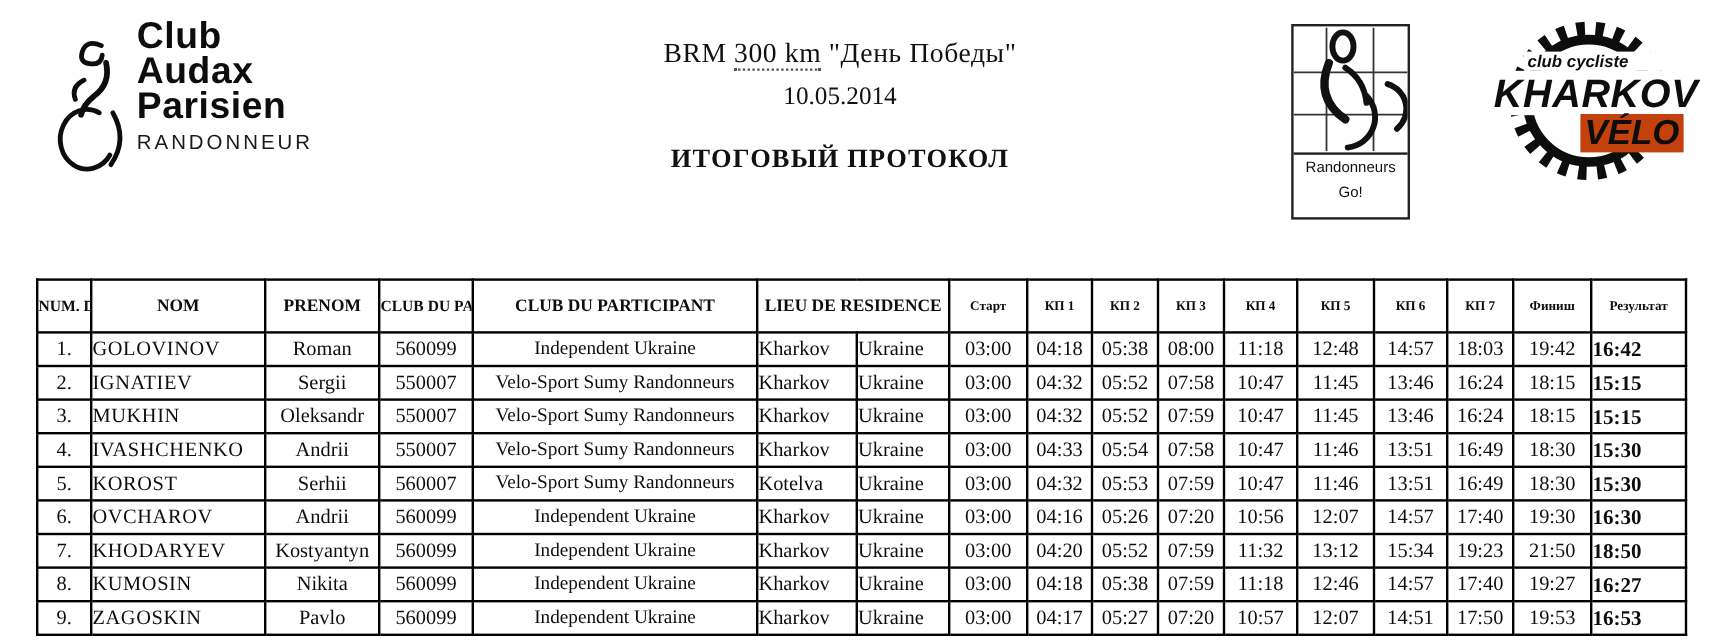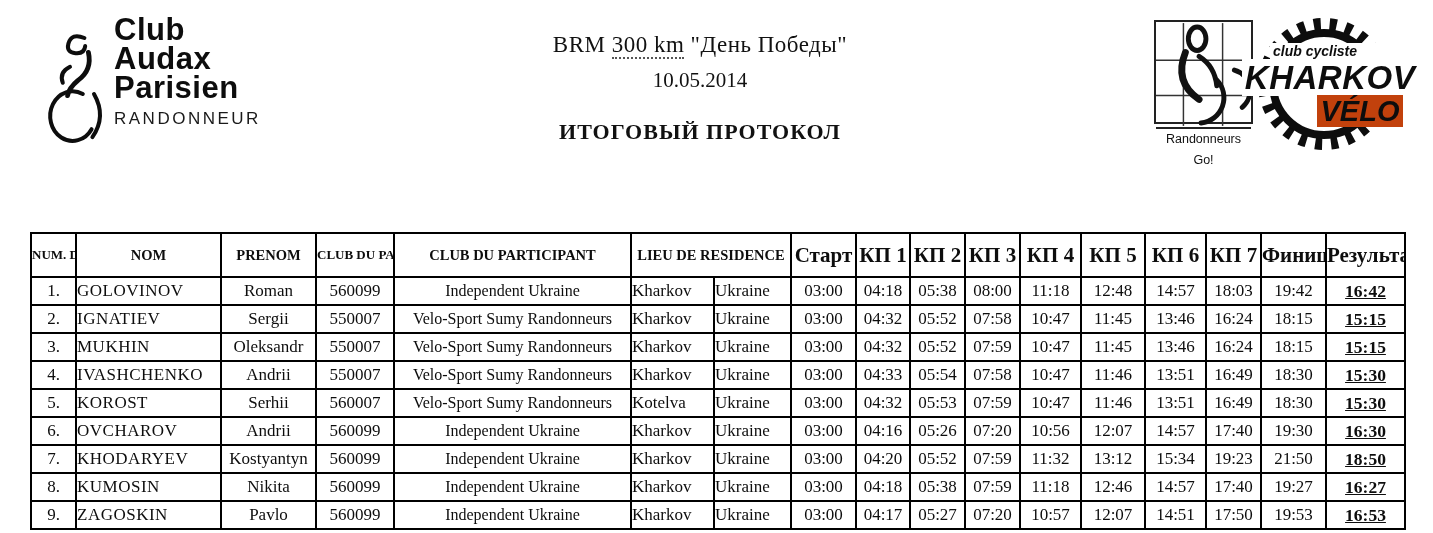--- a/index.html
+++ b/index.html
@@ -14,21 +14,21 @@
   .acp-sub{font-size:17px;letter-spacing:2.5px;margin-top:7px;color:#1a1a1a;}
 
   
   .title-block{position:absolute;left:400px;top:32px;width:600px;text-align:center;}
   .event-title{font-size:23px;letter-spacing:0.5px;}
   .distance-underline{border-bottom:2px dotted #555;}
   .event-date{font-size:21px;margin-top:10px;}
   .doc-title{font-size:22px;font-weight:bold;letter-spacing:1px;margin-top:26px;}
 
   
-  .rgo-logo{position:absolute;left:1154px;top:20px;width:99px;height:104px;
+  .rgo-logo{position:absolute;left:1076px;top:20px;width:99px;height:163px;
             border:2px solid #222;box-sizing:border-box;background:#fff;}
   .rgo-art{display:block;width:100%;height:105px;}
   .rgo-caption{border-top:2px solid #222;height:22px;line-height:21px;text-align:center;
                font-family:"Liberation Sans", sans-serif;font-size:12.5px;color:#111;}
 
   
   .kv-logo{position:absolute;left:1232px;top:10px;width:196px;height:150px;}
   .kv-ring{position:absolute;left:0;top:0;}
   .kv-text{position:absolute;font-family:"Liberation Sans", sans-serif;font-style:italic;
            font-weight:bold;color:#0d0d0d;white-space:nowrap;}
@@ -43,30 +43,30 @@
   
   table.results{position:absolute;left:30px;top:232px;border-collapse:collapse;
                 table-layout:fixed;width:1374px;border:2px solid #000;}
   table.results th,table.results td{border:2px solid #000;padding:0;overflow:hidden;
                 white-space:nowrap;}
   tr.hdr{height:44px;}
   th{font-weight:bold;text-align:center;vertical-align:middle;color:#0d0d0d;}
   .multiline{white-space:pre-line;}
   .th-sm{font-size:13px;line-height:1.05;}
   .th-md{font-size:14.5px;}
-  .th-cyr{font-size:21px;}
+  .th-cyr{font-size:11px;}
   tbody td{height:26px;font-size:17px;vertical-align:middle;color:#0d0d0d;}
   td.c-num{text-align:center;}
   td.c-nom{text-align:left;padding-left:6px;letter-spacing:0.5px;}
   td.c-prenom{text-align:center;padding-left:5px;}
   td.c-code{text-align:center;}
   td.c-club{text-align:center;font-size:16px;}
   td.c-city,td.c-country{text-align:left;padding-left:5px;}
   td.c-time{text-align:center;}
-  td.c-result{text-align:center;font-weight:bold;font-size:17.5px;text-decoration:underline;}
+  td.c-result{font-weight:bold;font-size:17.5px;}
 </style>
 </head>
 <body>
 
 <div id="page">
 
   <div class="acp-logo">
     <svg class="acp-glyph" viewBox="0 0 90 140">
       <g fill="none" stroke="#0d0d0d" stroke-linecap="round">
         <path d="M58 10 q-16 -7 -20 7 q-3 11 9 12 q11 1 12 -9" stroke-width="5"></path>

